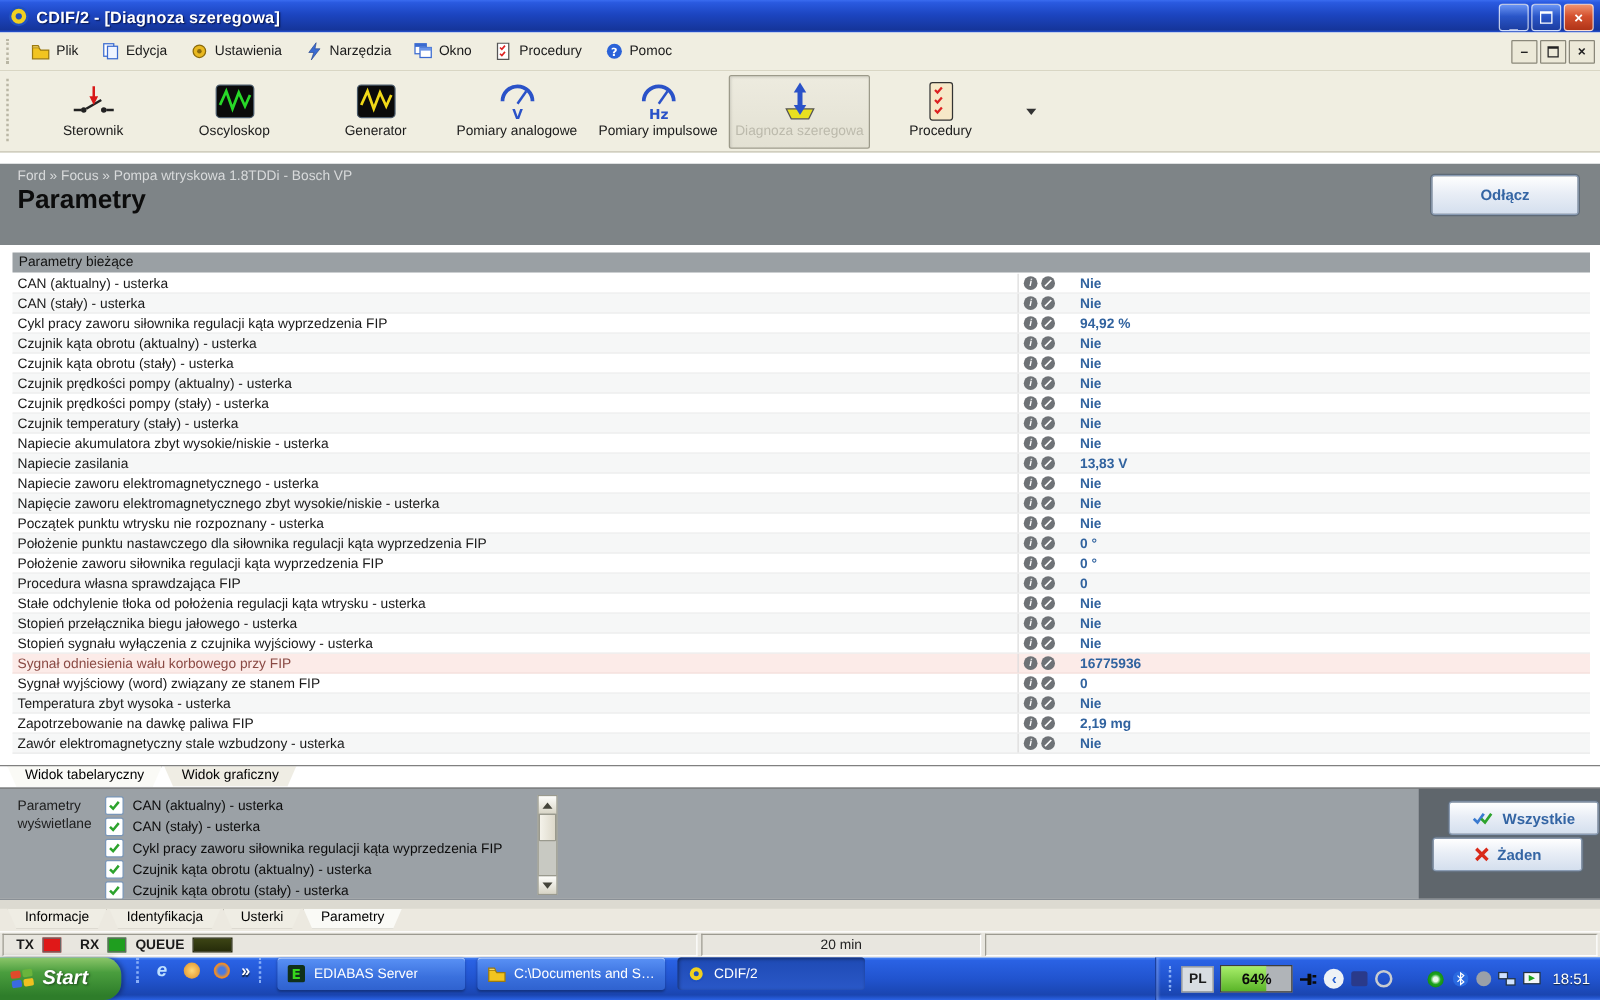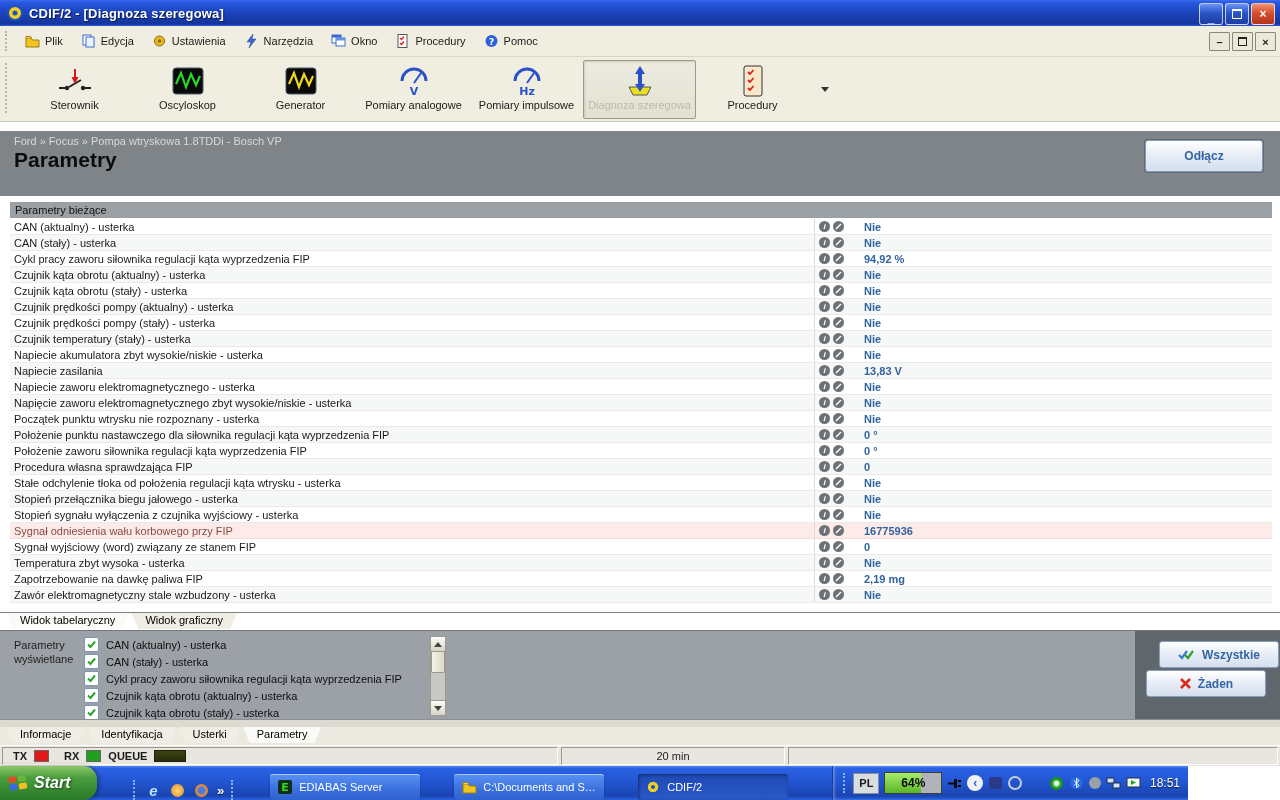--- a/index.html
+++ b/index.html
@@ -107,23 +107,23 @@
   .scell.c1{width:556px;gap:7px;}
   .scell.c2{width:224px;justify-content:center;color:#222;}
   .scell.c3{flex:1;}
   .slabel{font-weight:bold;color:#1a1a1a;}
   .led{width:13px;height:10px;border:1px solid #666;}
   .led.tx{background:#e01818;}
   .led.rx{background:#1f9e1f;}
   .led.queue{width:30px;background:linear-gradient(180deg,#3c4414,#262c0a);border-color:#1e2208;}
 
   
-  .taskbar{left:0;top:766px;width:1188px;height:34px;
+  .taskbar{left:0;top:766px;width:1280px;height:34px;
     background:linear-gradient(180deg,#4a86f4 0%,#2a62e4 7%,#2154cf 50%,#1a45b0 88%,#2a62e4 100%);
-    display:flex;align-items:flex-end;color:#fff;gap:24px;}
+    display:flex;align-items:flex-start;color:#fff;}
   .startbtn{width:97px;height:34px;border-radius:0 14px 14px 0;
     background:linear-gradient(180deg,#8cc66a 0%,#4a9e3e 35%,#2e7d2a 90%);
     box-shadow:2px 0 4px rgba(0,0,0,.35);display:flex;align-items:center;gap:6px;padding-left:8px;box-sizing:border-box;}
   .start-label{font-size:16px;font-weight:bold;font-style:italic;text-shadow:1px 1px 2px #1d4a1a;}
   .ql{display:flex;align-items:center;gap:7px;margin-left:12px;}
   .qsep{width:3px;height:20px;border-left:2px dotted #8ab0f8;}
   .qicon{width:17px;height:17px;display:flex;align-items:center;justify-content:center;font-weight:bold;}
   .chev{font-size:13px;font-weight:bold;color:#fff;text-shadow:0 1px 1px #123;}
   .taskbtn{height:26px;width:150px;margin-left:10px;border-radius:3px;display:flex;align-items:center;gap:6px;
     padding:0 7px;box-sizing:border-box;background:linear-gradient(180deg,#5a92f6,#3a70dd 60%,#2f62cf);

